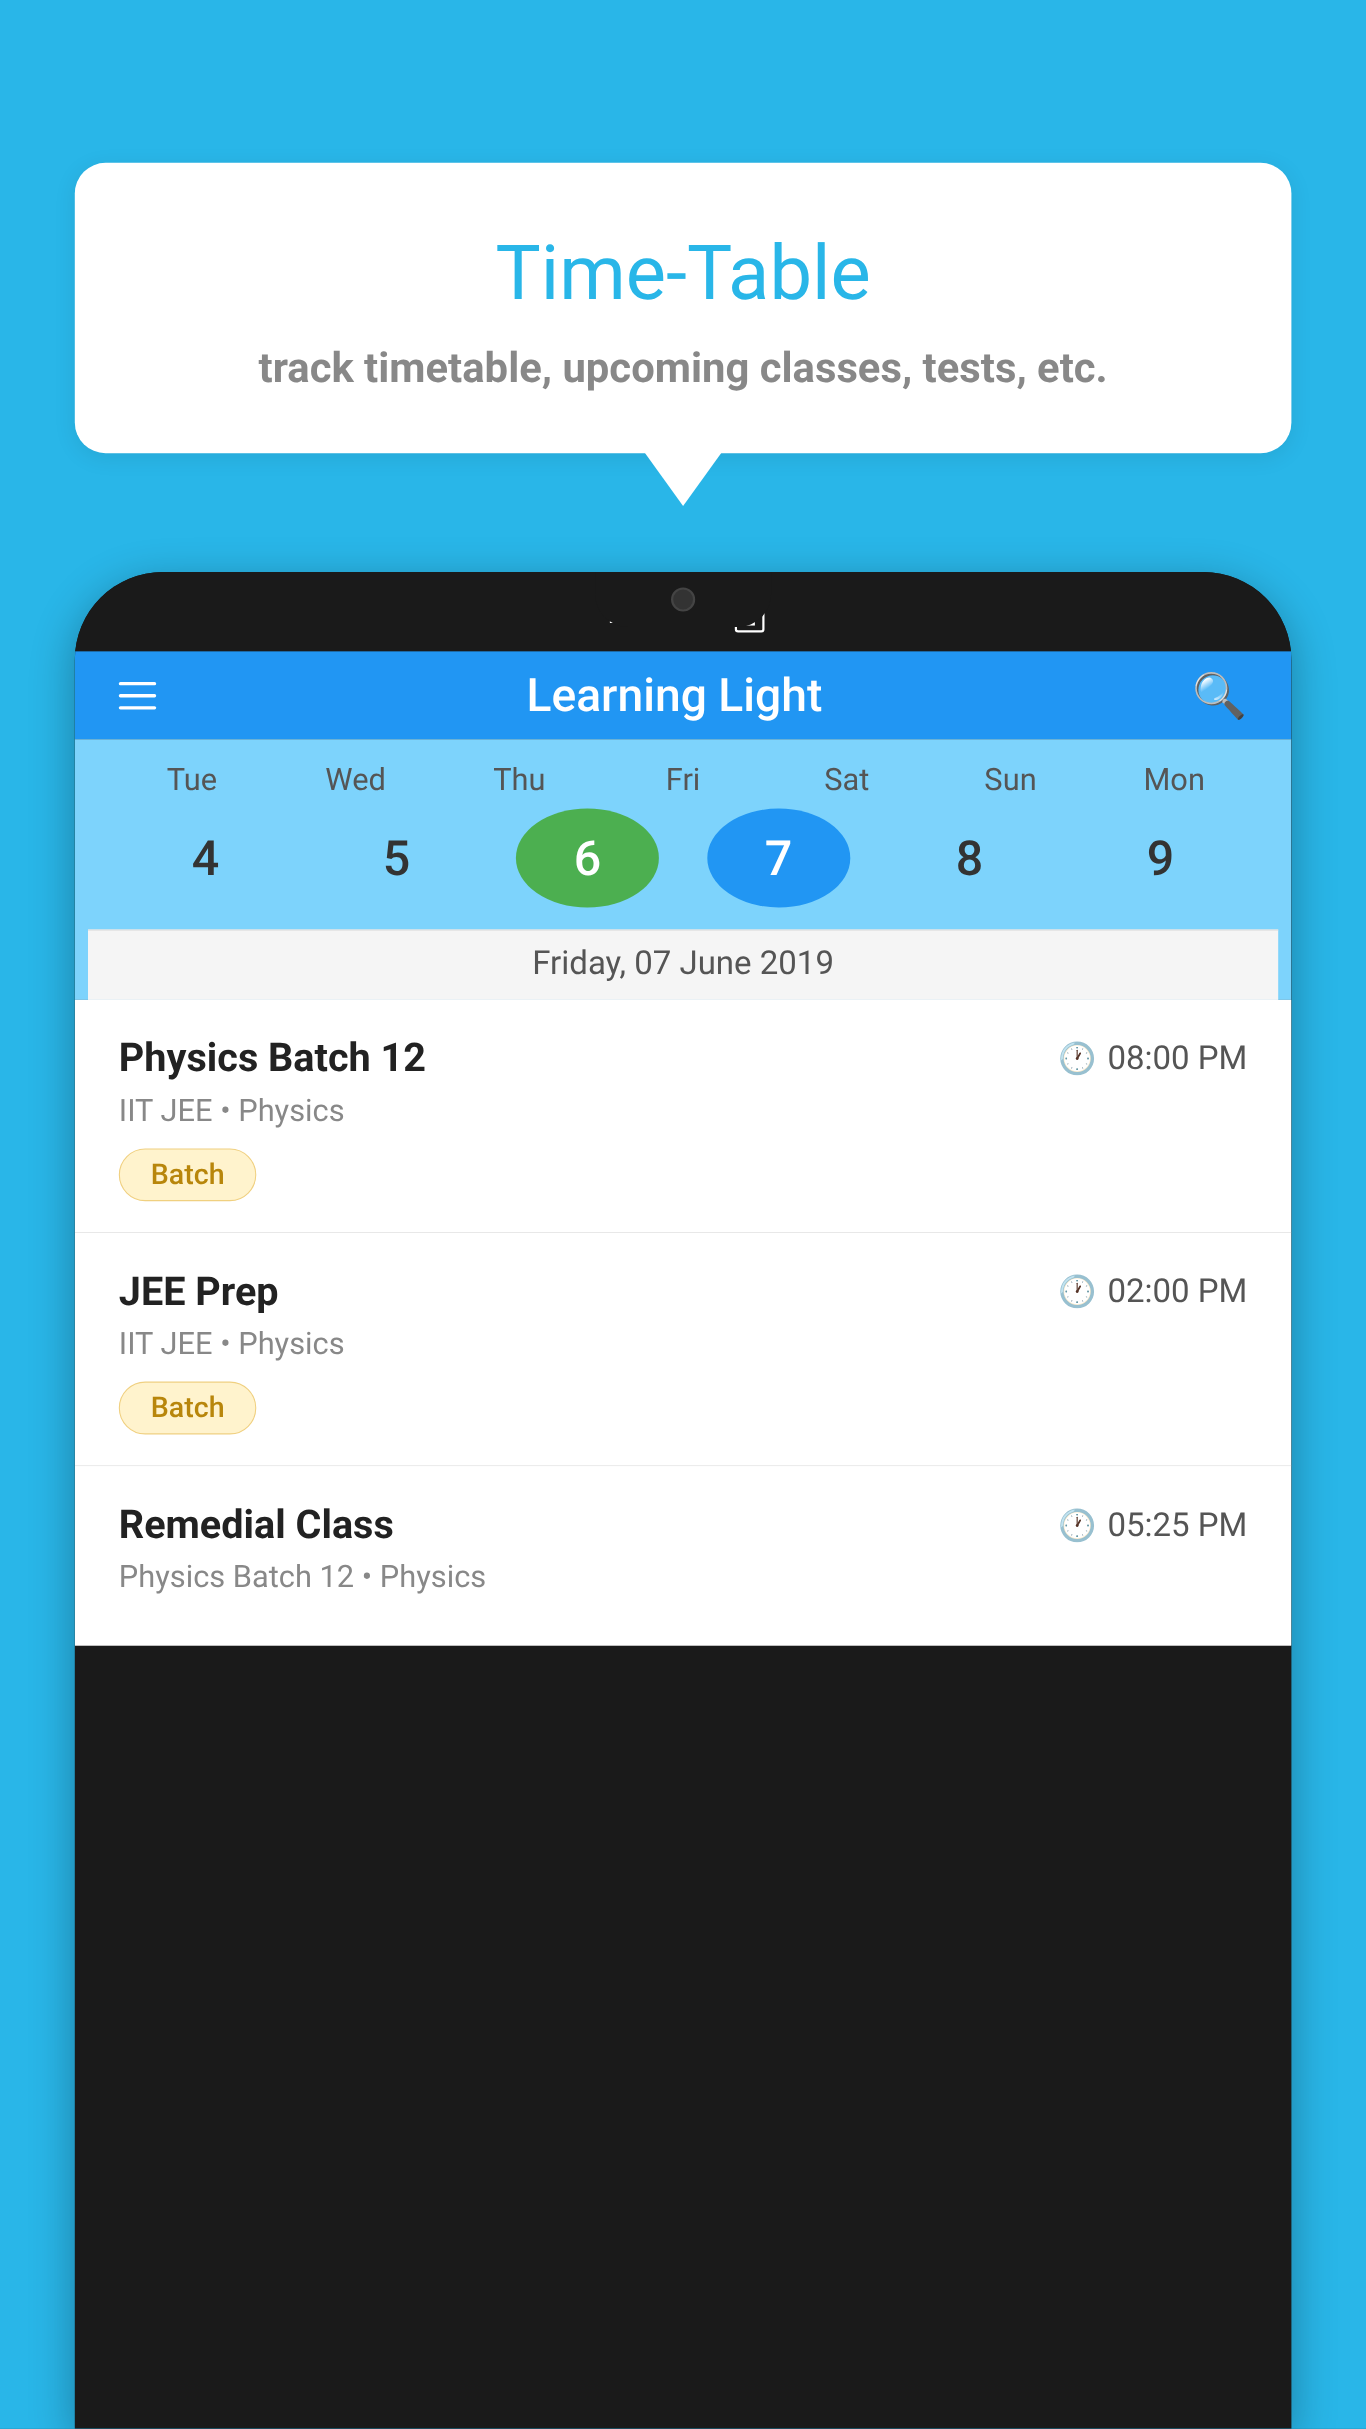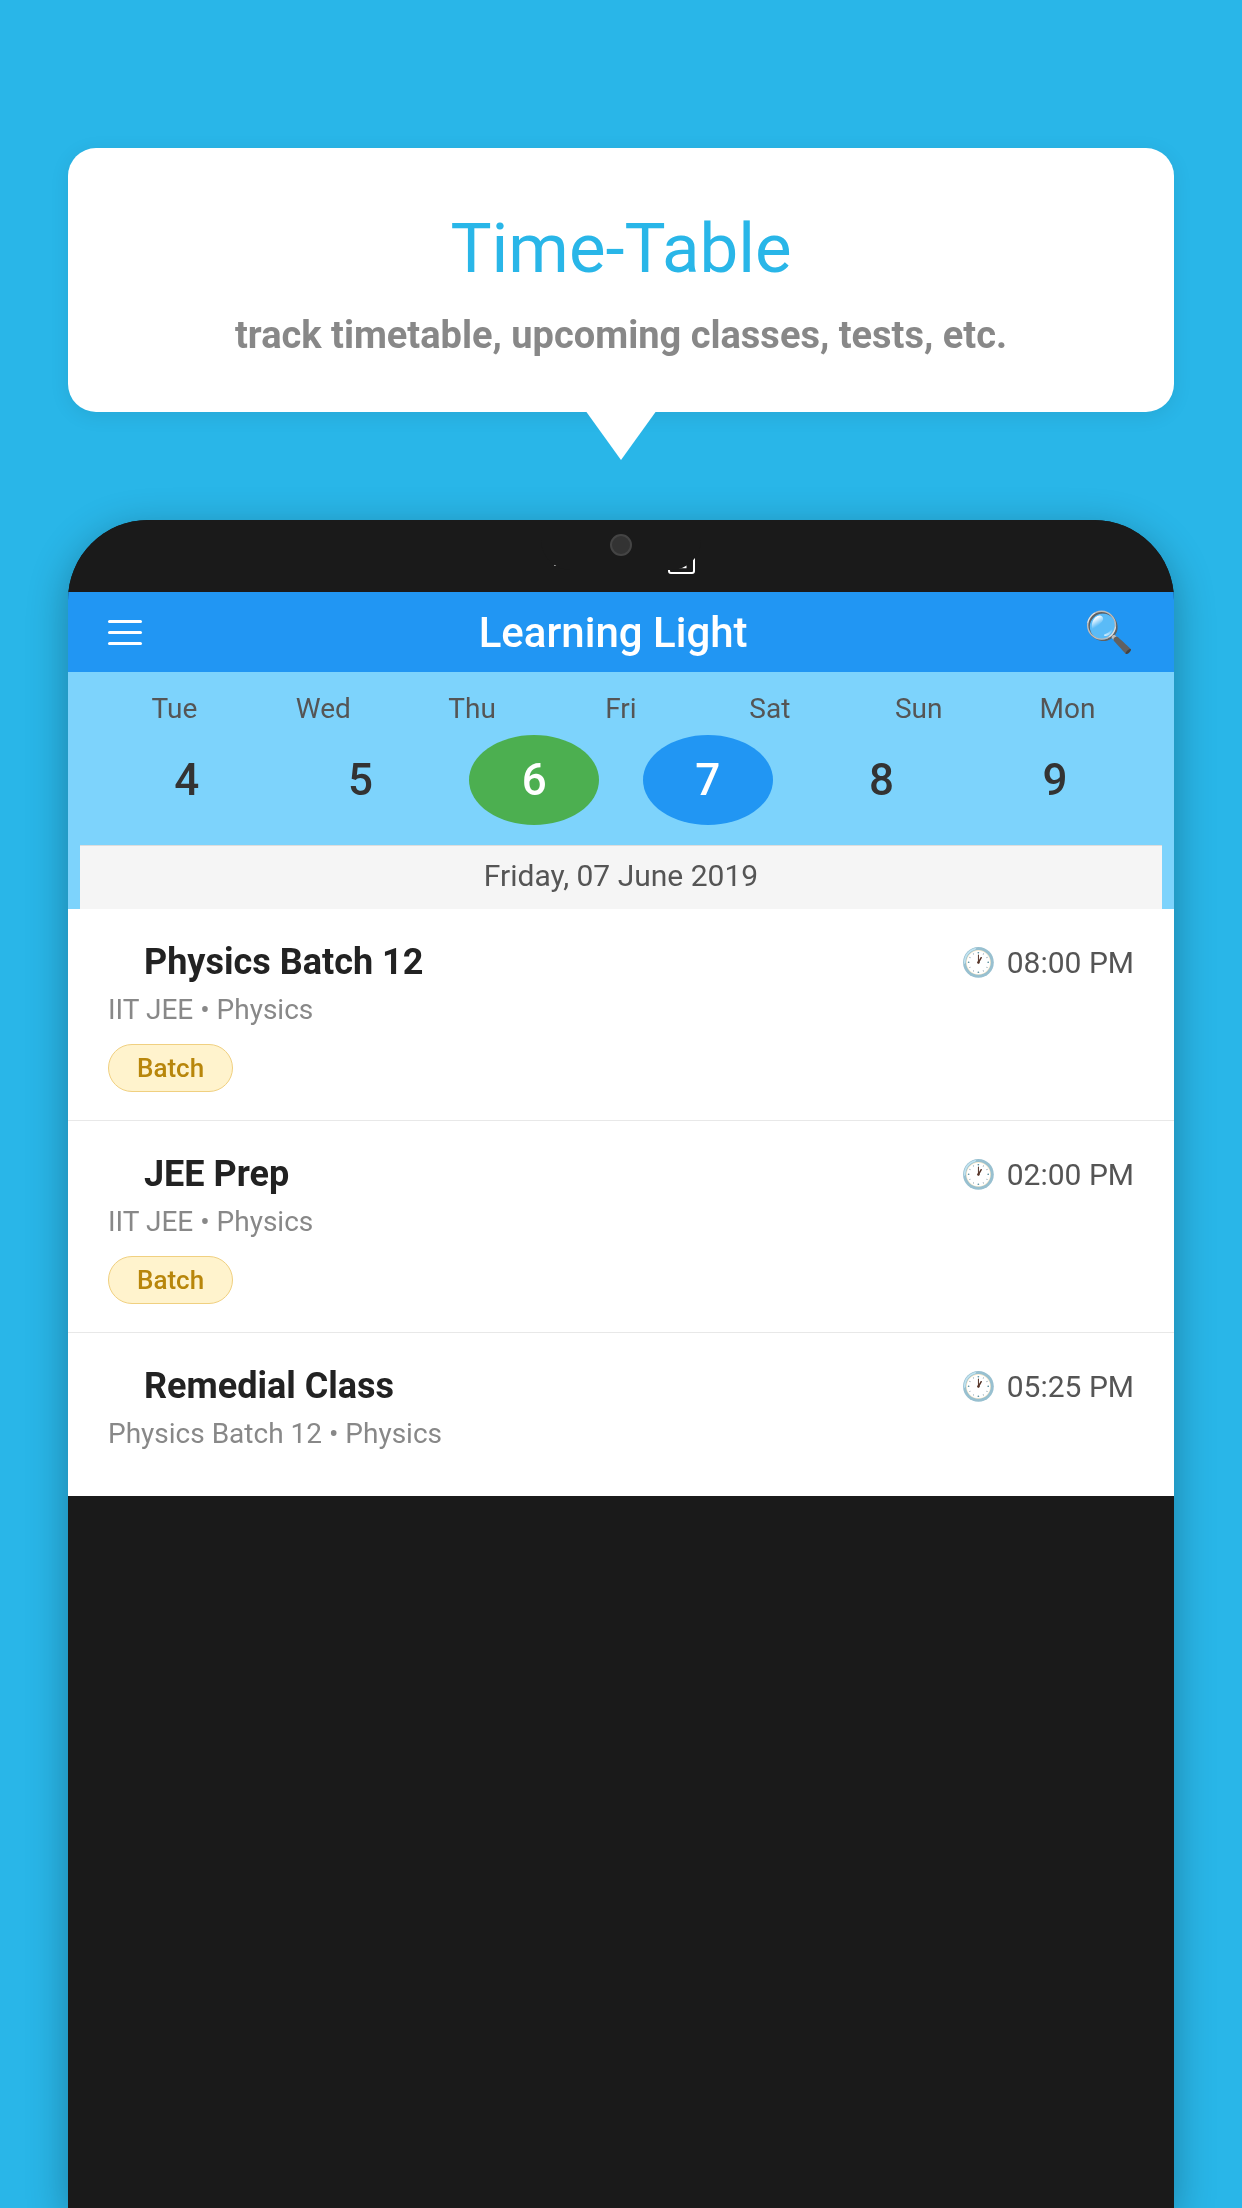--- a/index.html
+++ b/index.html
@@ -225,21 +225,20 @@
       display: flex;
       justify-content: space-between;
       align-items: center;
       margin-bottom: 10px;
     }
 
     .class-name {
       font-size: 36px;
       font-weight: 700;
       color: #222;
-      margin-left: 36px;
     }
 
     .class-time {
       display: flex;
       align-items: center;
       gap: 10px;
       font-size: 30px;
       color: #555;
     }
 

